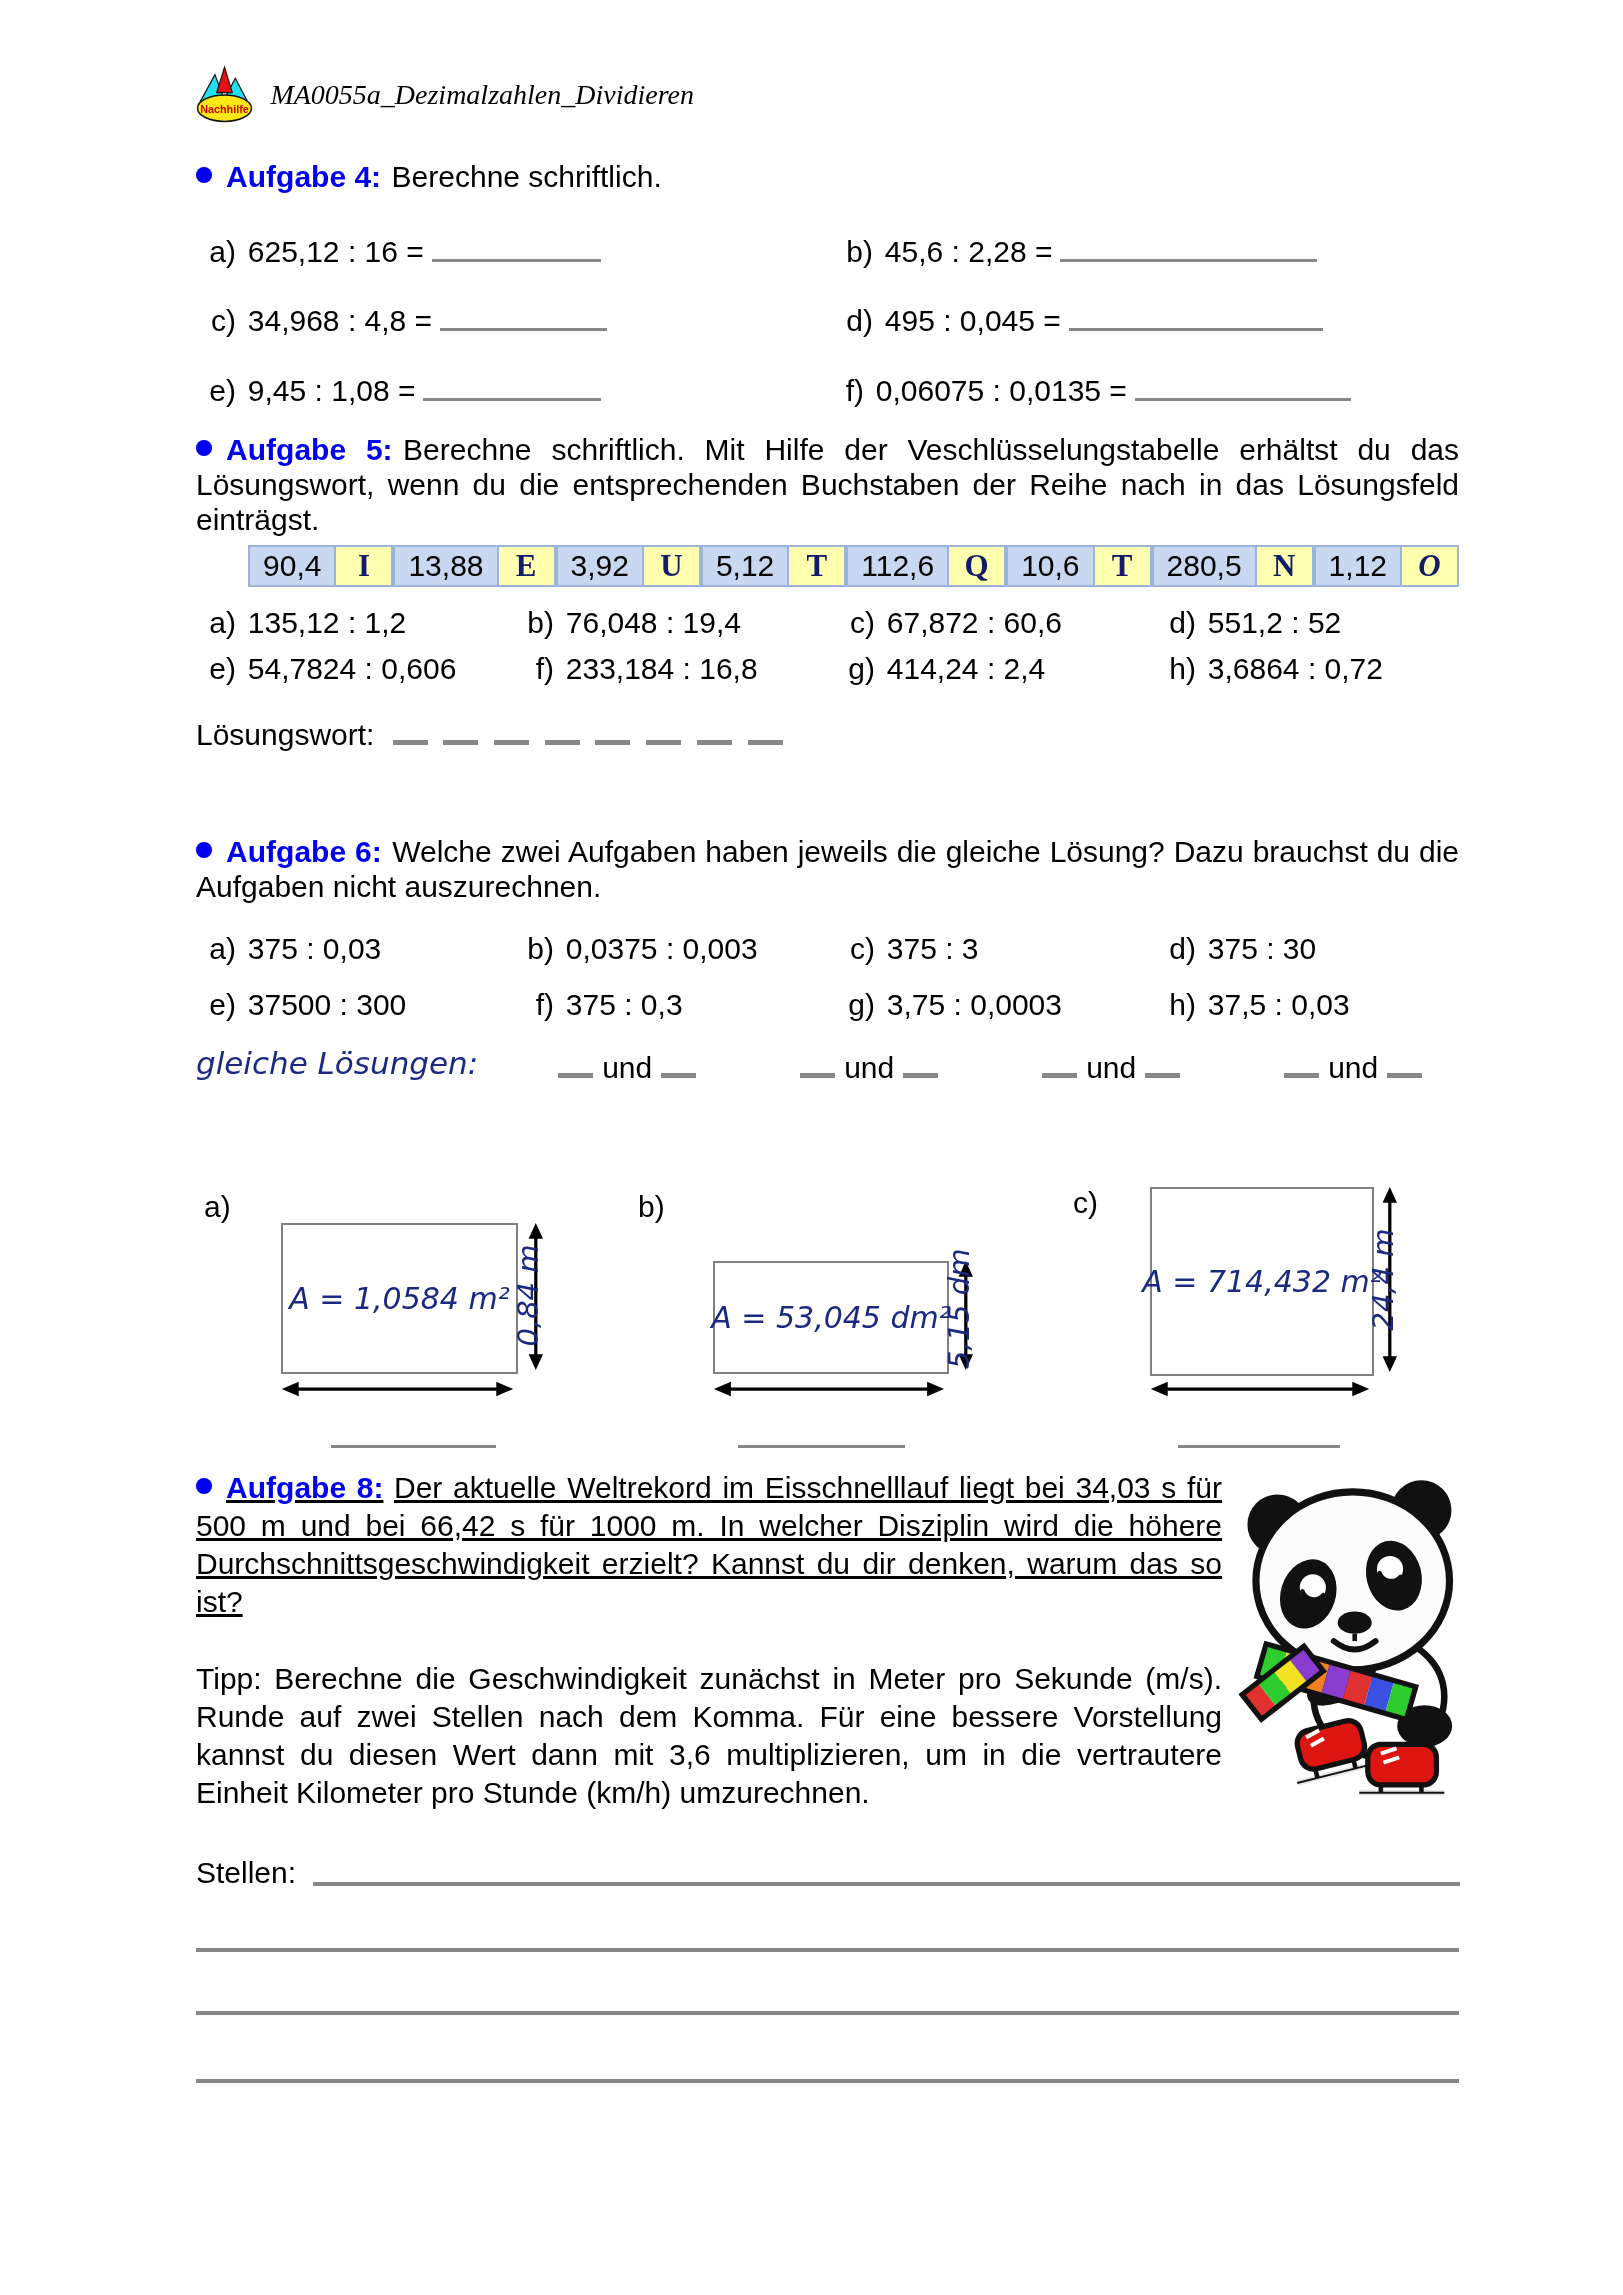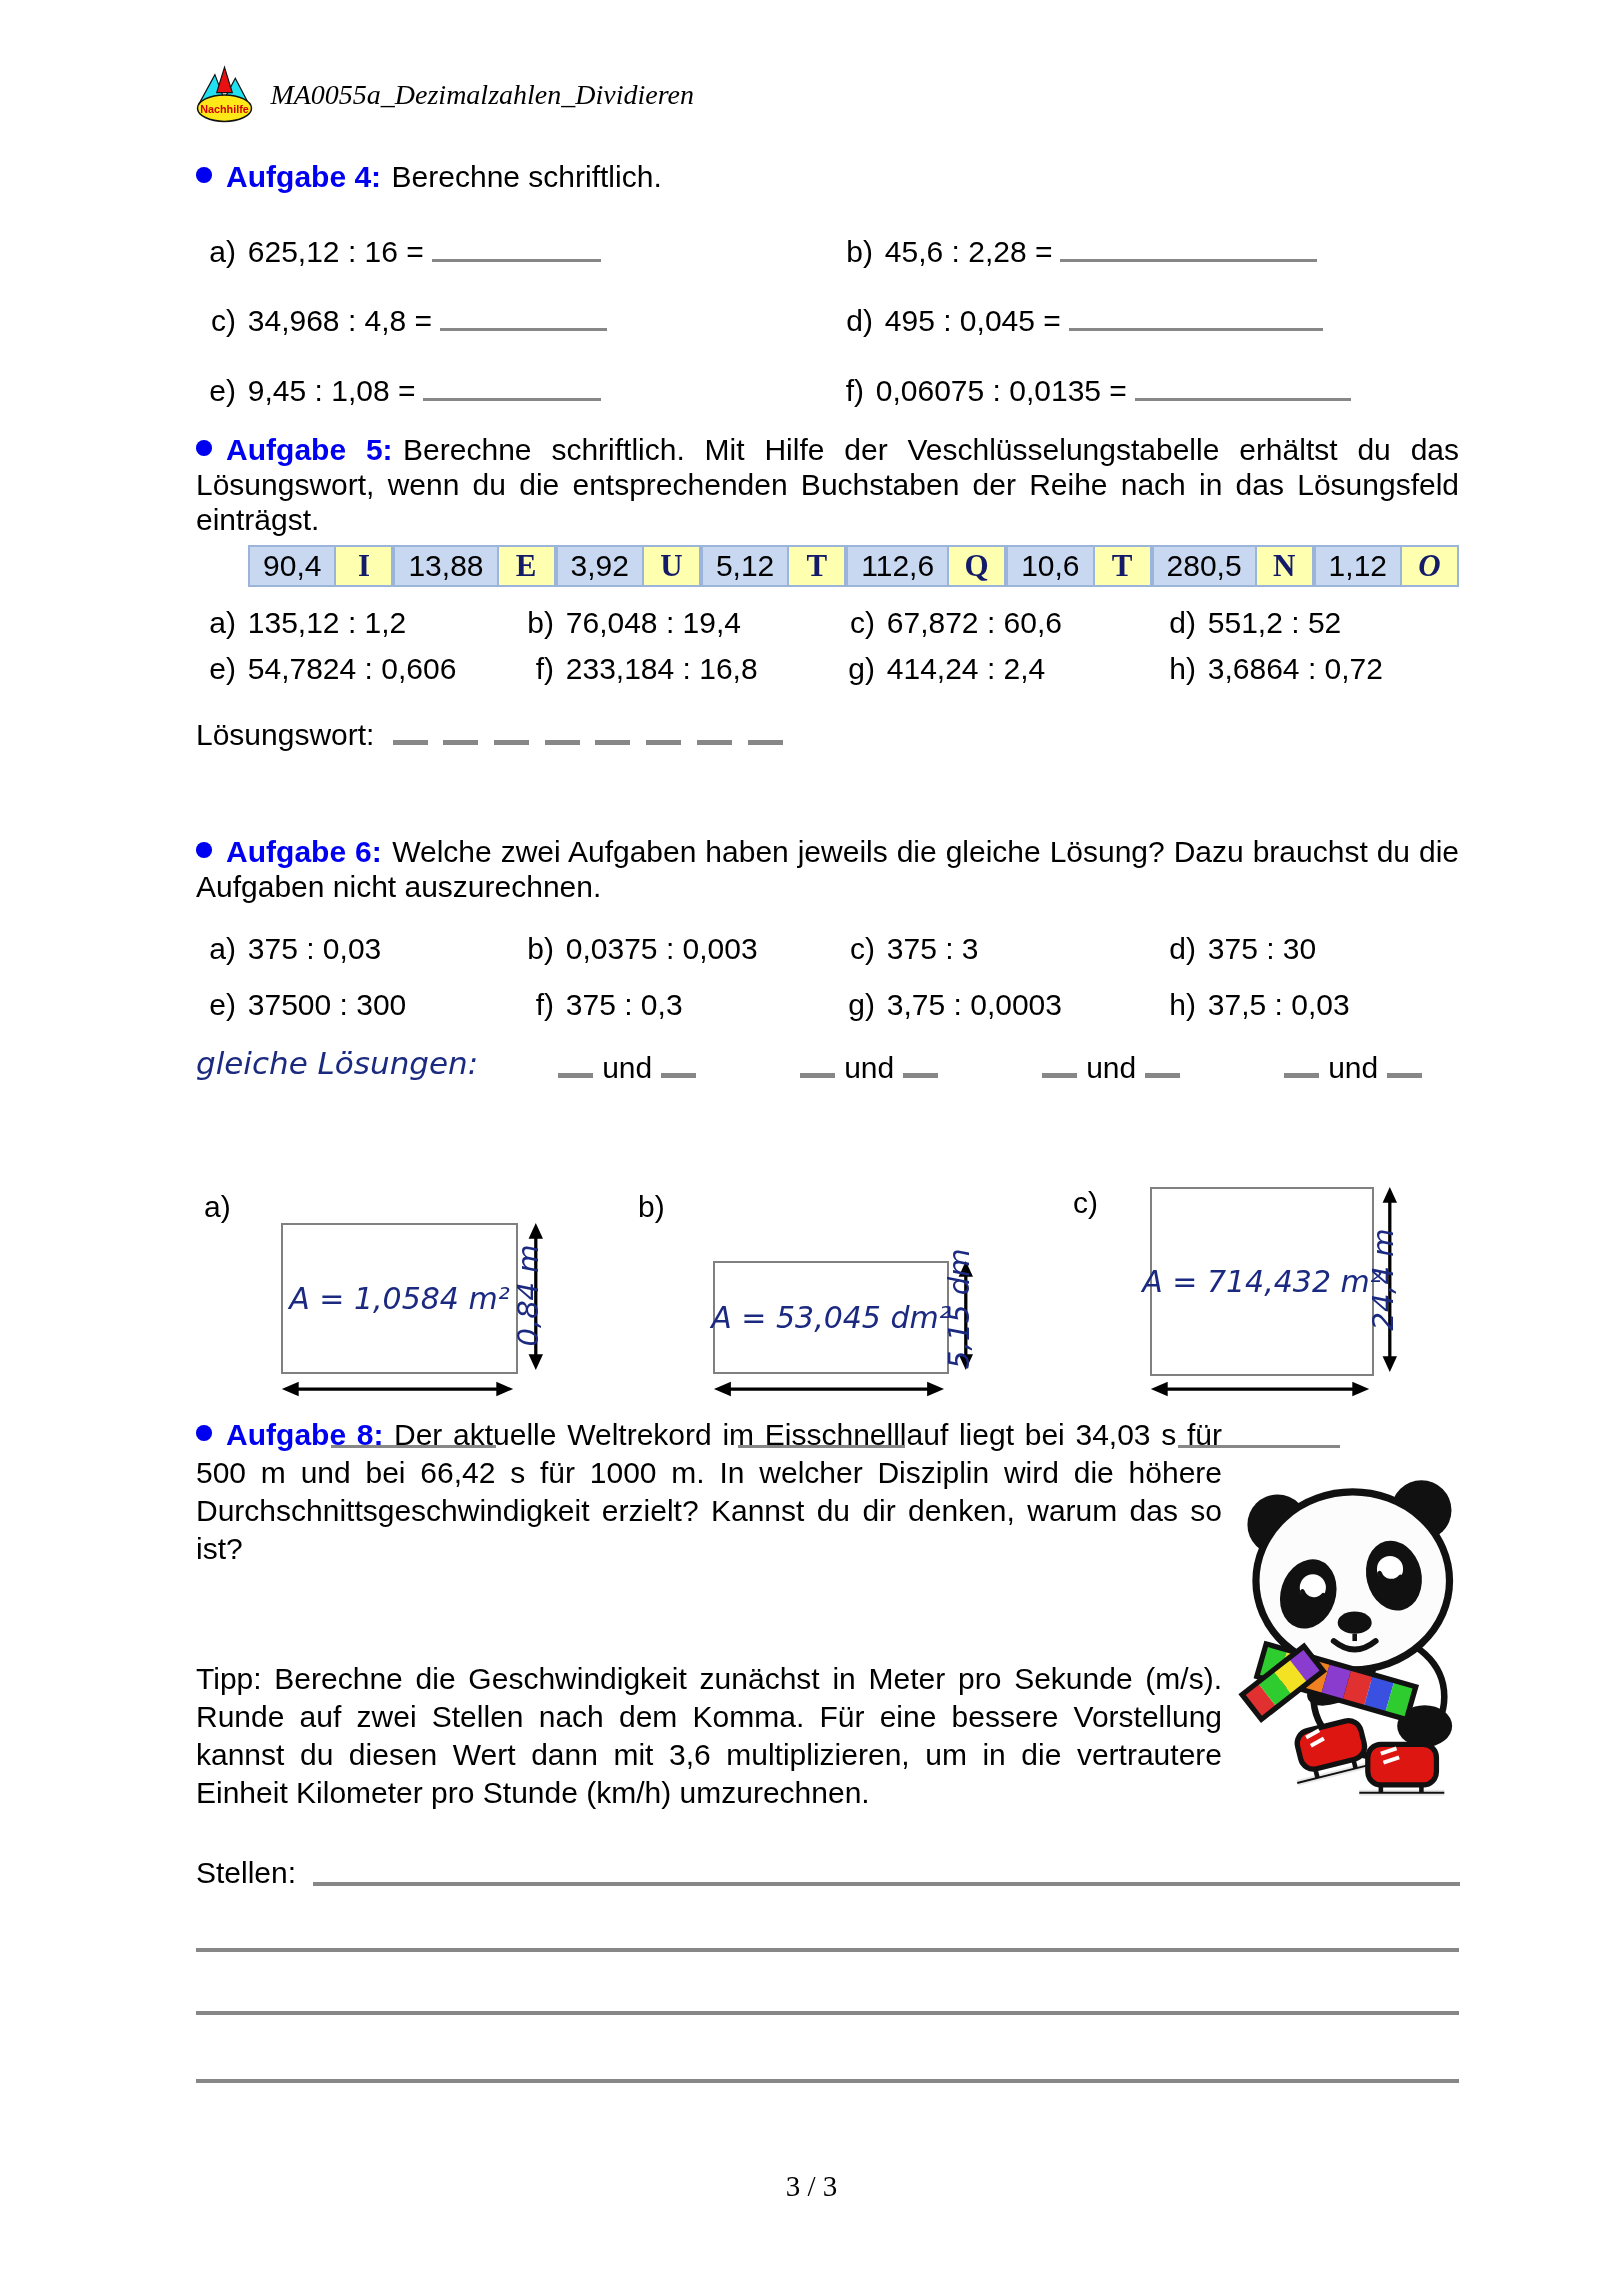--- a/index.html
+++ b/index.html
@@ -304,21 +304,21 @@
       <polygon points="18,282 7,258 29,258" fill="#000"></polygon>
   </svg>
   <div class="vlabel navy-script" style="left:1405px; top:1333px; width:185px; height:39px;">24,4 m</div>
   <svg class="arrow" style="left:1150px; top:1376px;" width="220" height="26" viewBox="0 0 336 40">
     <line x1="14" y1="20" x2="322" y2="20" stroke="#000" stroke-width="5"></line>
     <polygon points="0,20 26,9 26,31" fill="#000"></polygon>
       <polygon points="336,20 310,9 310,31" fill="#000"></polygon>
   </svg>
   <div class="hline" style="left:1178px; top:1445px; width:162px; height:3.3px;"></div>
 
-  <div class="task-par narrow" style="left:196px; top:1416px;">
+  <div class="task-par narrow" style="left:196px; top:1469px;text-decoration:underline;">
     <span class="bullet"></span><span class="task-title">Aufgabe 8:</span><span>Der aktuelle Weltrekord im Eisschnelllauf liegt bei 34,03 s für 500 m und bei 66,42 s für 1000 m. In welcher Disziplin wird die höhere Durchschnittsgeschwindigkeit erzielt? Kannst du dir denken, warum das so ist?</span>
   </div>
 
   <svg class="panda" viewBox="0 0 400 500">
 
     <ellipse cx="235" cy="345" rx="100" ry="92" fill="#ffffff" stroke="#111" stroke-width="10"></ellipse>
     <ellipse cx="305" cy="390" rx="42" ry="32" fill="#111"></ellipse>
     <ellipse cx="178" cy="322" rx="58" ry="28" fill="#111" transform="rotate(-28 178 322)"></ellipse>
 
     <g transform="rotate(-14 165 420)">
@@ -380,15 +380,14 @@
   <div class="task-par narrow" style="left:196px; top:1660px;">
     <span>Tipp: Berechne die Geschwindigkeit zunächst in Meter pro Sekunde (m/s). Runde auf zwei Stellen nach dem Komma. Für eine bessere Vorstellung kannst du diesen Wert dann mit 3,6 multiplizieren, um in die vertrautere Einheit Kilometer pro Stunde (km/h) umzurechnen.</span>
   </div>
 
   <div class="antwort-label">Stellen:</div>
   <div class="hline" style="left:313px; top:1882px; width:1147px; height:3.9px;"></div>
   <div class="hline" style="left:196px; top:1948px; width:1263px; height:3.9px;"></div>
   <div class="hline" style="left:196px; top:2011px; width:1263px; height:3.9px;"></div>
   <div class="hline" style="left:196px; top:2079px; width:1263px; height:3.9px;"></div>
 
-  <div class="footer">3 / 3</div>
 </div>
 
 
 </body></html>

